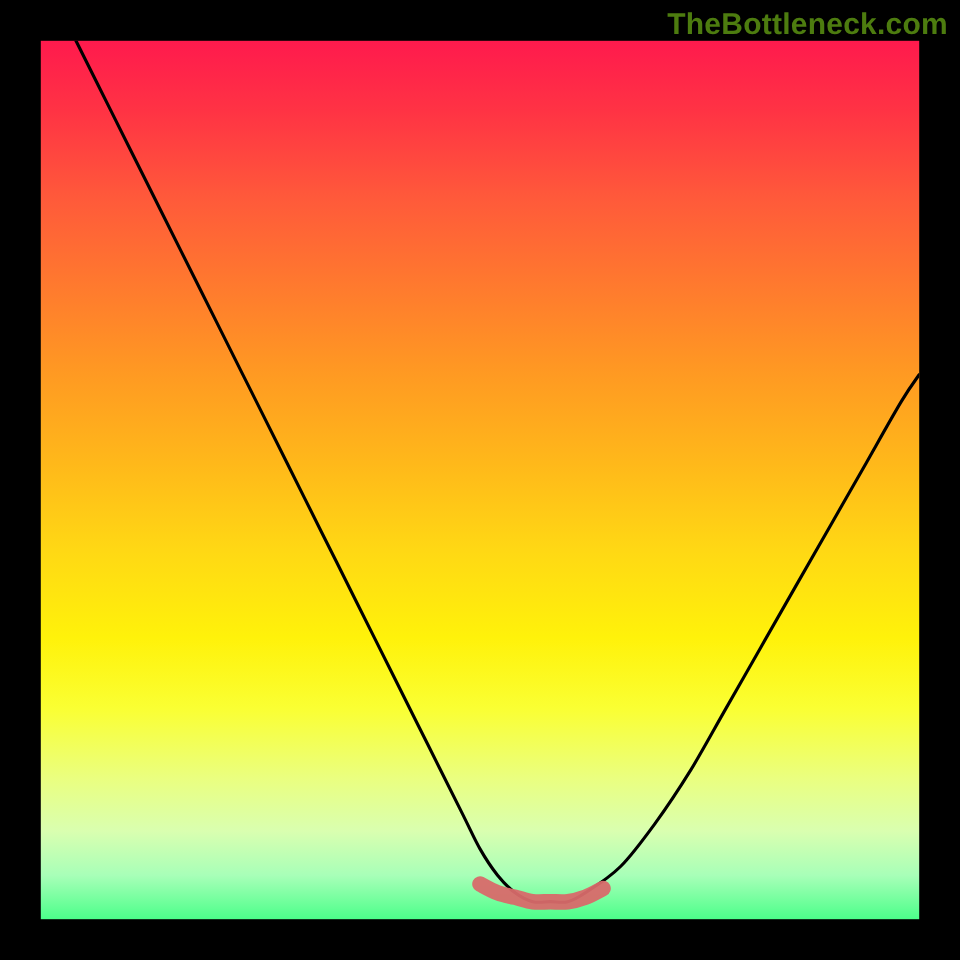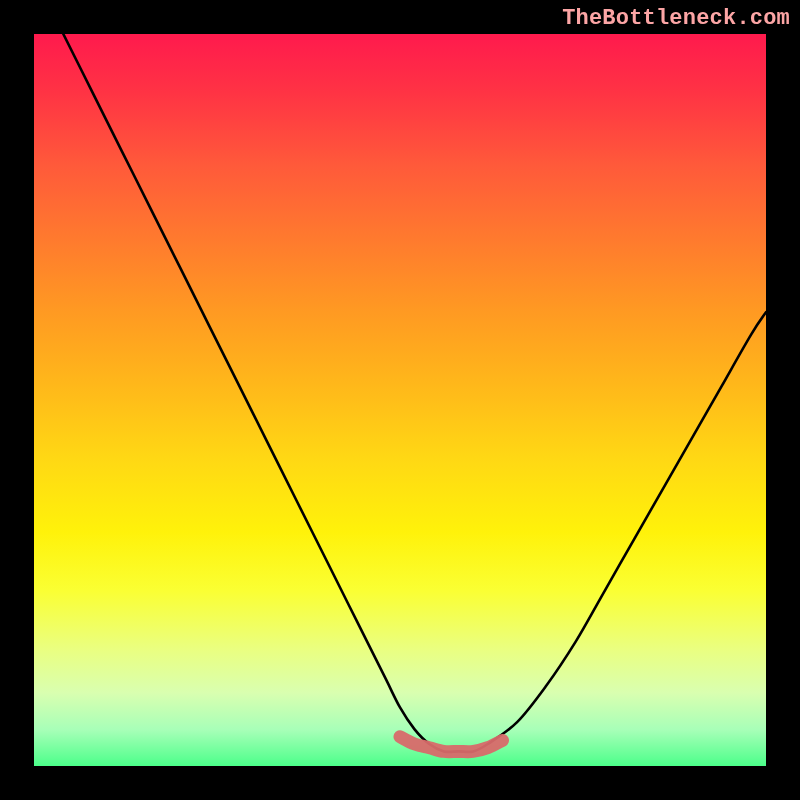--- a/index.html
+++ b/index.html
@@ -34,24 +34,24 @@
   .curve-layer {
     position: absolute;
     left: 0; top: 0;
     width: 732px; height: 732px;
     pointer-events: none;
   }
   .watermark {
     position: absolute;
     top: 6px;
     right: 10px;
-    font-family: Liberation Mono, monospace;
-    font-size: 22px;
+    font-family: Liberation Sans, sans-serif;
+    font-size: 25px;
     font-weight: 600;
-    color: #fca5a5;
+    color: #4d7c0f;
     letter-spacing: 0.2px;
   }
 </style>
 </head>
 <body>
 
 <div class="stage">
   <div class="watermark">TheBottleneck.com</div>
   <div class="plot">
     <svg class="curve-layer" viewBox="0 0 732 732" preserveAspectRatio="none">

